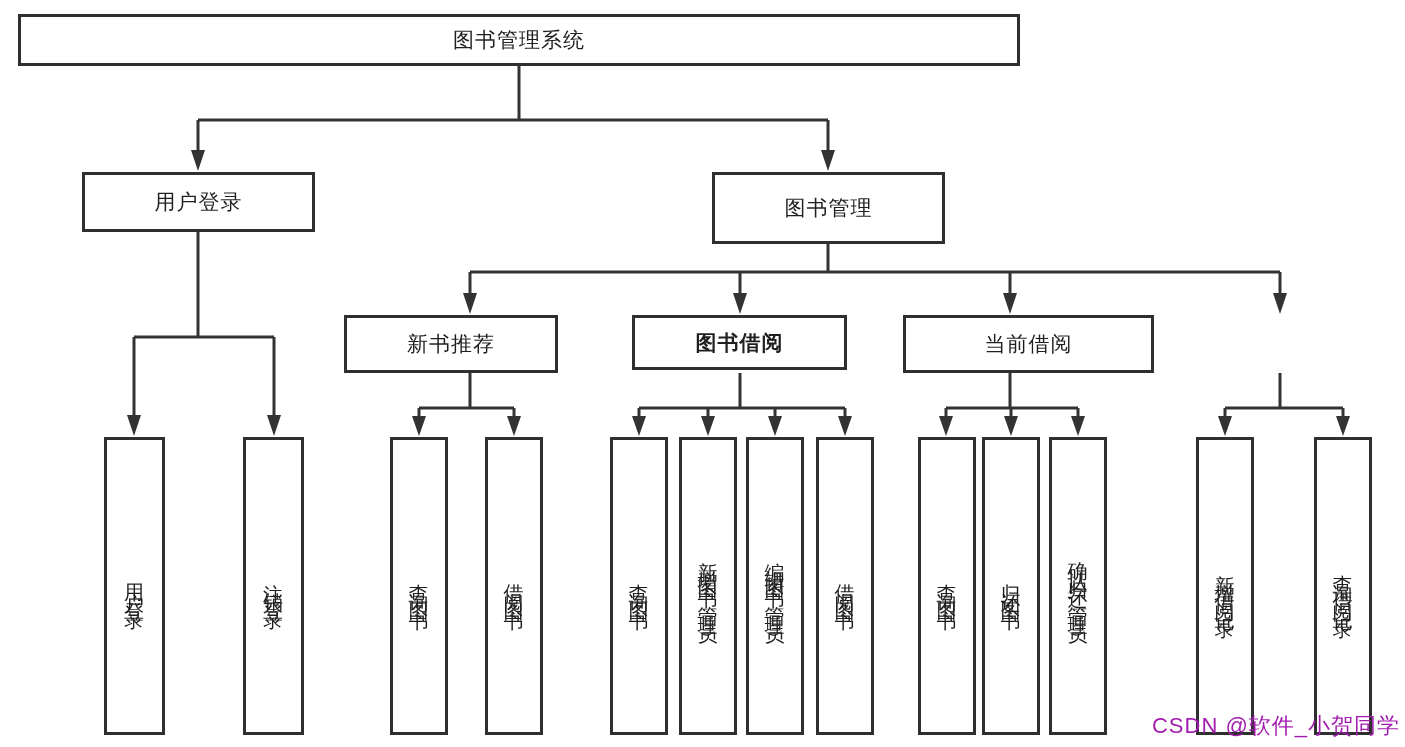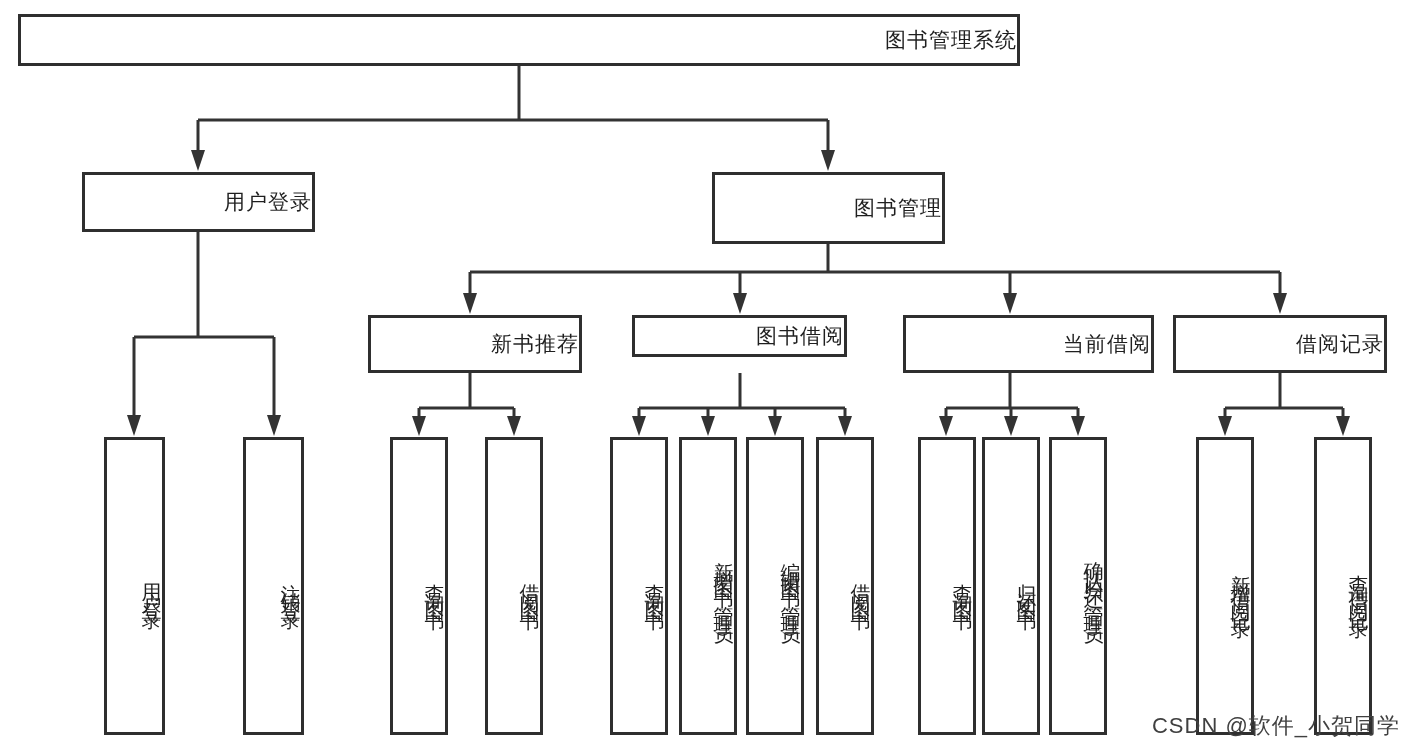--- a/index.html
+++ b/index.html
@@ -20,37 +20,37 @@
     left: 0; top: 0;
     width: 1405px; height: 747px;
     pointer-events: none;
   }
   .node {
     position: absolute;
     border: 3px solid #2f2f2f;
     background: #ffffff;
     display: flex;
     align-items: center;
-    justify-content: flex-end;
+    justify-content: center;
     font-size: 21px;
     letter-spacing: 1px;
     z-index: 2;
   }
   .node.leaf span {
     writing-mode: vertical-rl;
     letter-spacing: 9px;
     font-size: 20px;
     line-height: 1;
   }
   
   .root          { left: 18px;   top: 14px;  width: 1002px; height: 52px; }
   .user-login    { left: 82px;   top: 172px; width: 233px;  height: 60px; }
   .book-mgmt     { left: 712px;  top: 172px; width: 233px;  height: 72px; }
-  .new-book      { left: 368px;  top: 315px; width: 214px;  height: 58px; }
-  .book-borrow   { left: 632px;  top: 315px; width: 215px;  height: 42px; }
+  .new-book      { left: 344px;  top: 315px; width: 214px;  height: 58px; }
+  .book-borrow   { left: 632px;  top: 315px; width: 215px;  height: 55px; font-weight: bold; }
   .current-borrow{ left: 903px;  top: 315px; width: 251px;  height: 58px; }
   .borrow-record { left: 1173px; top: 315px; width: 214px;  height: 58px; }
   
   .leaf { top: 437px; height: 298px; }
   .l1  { left: 104px;  width: 61px; }
   .l2  { left: 243px;  width: 61px; }
   .l3  { left: 390px;  width: 58px; }
   .l4  { left: 485px;  width: 58px; }
   .l5  { left: 610px;  width: 58px; }
   .l6  { left: 679px;  width: 58px; }
@@ -59,21 +59,21 @@
   .l9  { left: 918px;  width: 58px; }
   .l10 { left: 982px;  width: 58px; }
   .l11 { left: 1049px; width: 58px; }
   .l12 { left: 1196px; width: 58px; }
   .l13 { left: 1314px; width: 58px; }
   .watermark {
     position: absolute;
     right: 5px;
     bottom: 6px;
     font-size: 22px;
-    color: #404040;
+    color: #a21caf;
     letter-spacing: 1px;
     z-index: 3;
     white-space: nowrap;
   }
   .cline { stroke: #333333; stroke-width: 3; fill: none; }
   .ahead { fill: #333333; stroke: none; }
 </style>
 </head>
 <body>
 
@@ -154,23 +154,20 @@
 
   <div class="node new-book">
     <span>新书推荐</span>
   </div>
   <div class="node book-borrow">
     <span>图书借阅</span>
   </div>
   <div class="node current-borrow">
     <span>当前借阅</span>
   </div>
-  <div class="node borrow-record">
-    <span>借阅记录</span>
-  </div>
 
   <div class="node leaf l1">
     <span>用户登录</span>
   </div>
   <div class="node leaf l2">
     <span>注销登录</span>
   </div>
 
   <div class="node leaf l3">
     <span>查询图书</span>

